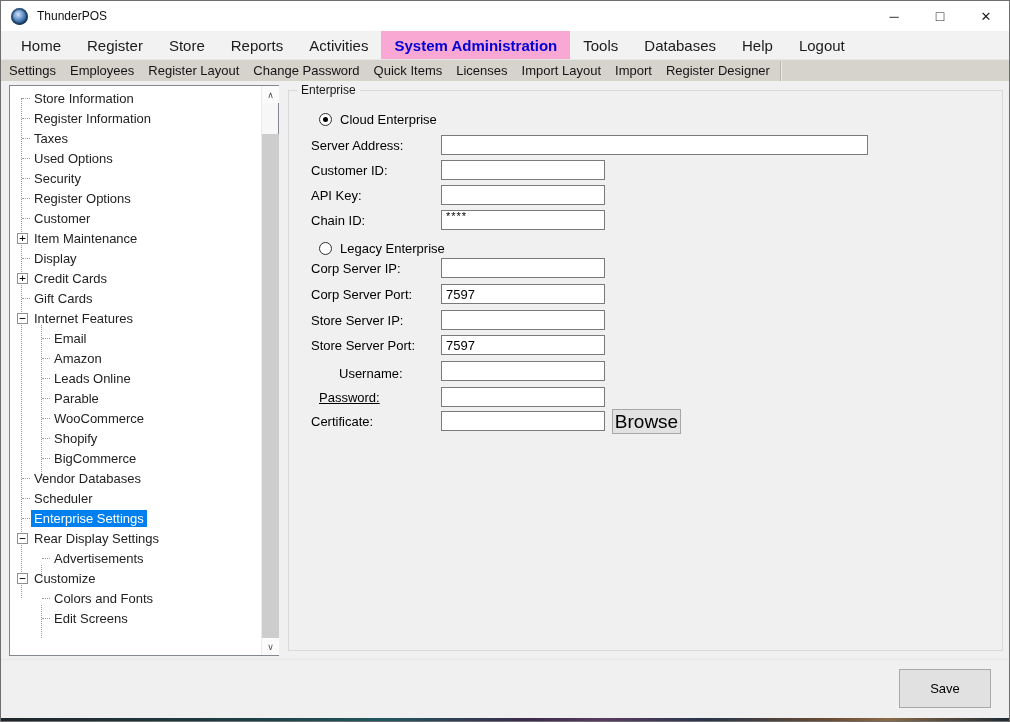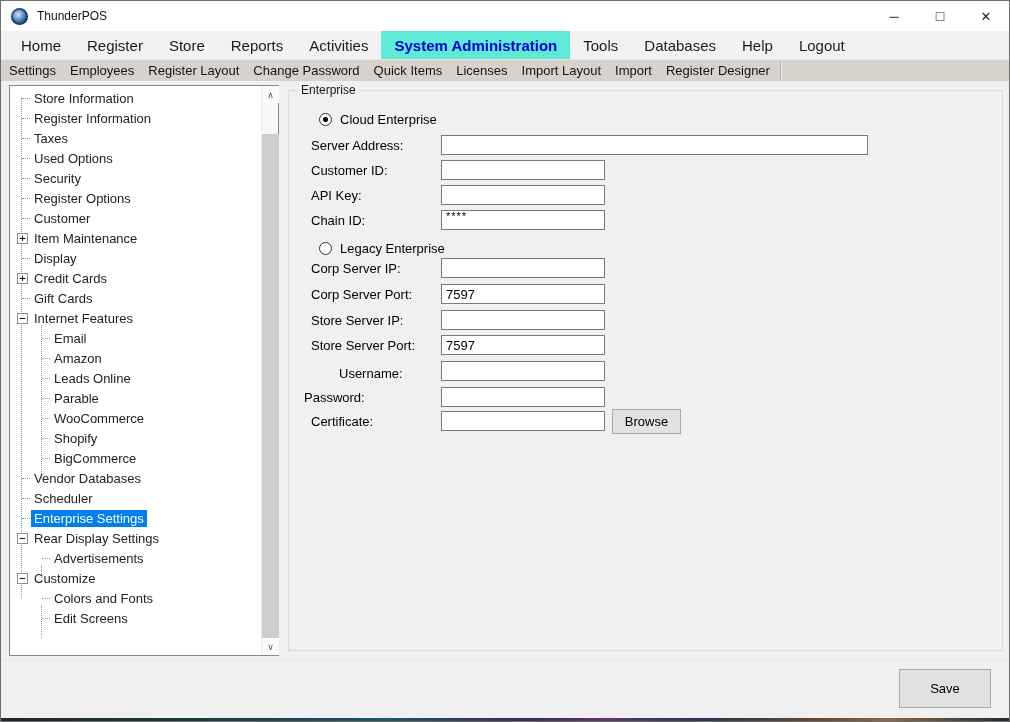--- a/index.html
+++ b/index.html
@@ -15,21 +15,21 @@
               box-shadow:inset 0 0 0 2px rgba(20,45,75,.55); flex:0 0 auto; }
   .titlebar .title { margin-left:9px; font-size:12px; color:#111; }
   .win-controls { margin-left:auto; display:flex; height:30px; }
   .wc { width:46px; height:30px; display:flex; align-items:center; justify-content:center;
         font-size:13px; color:#222; cursor:default; }
   .wc.max { font-size:14px; }
 
   
   .menubar { height:28px; background:#f2f2f2; display:flex; align-items:stretch; padding-left:7px; }
   .menu-item { display:flex; align-items:center; padding:0 13px; font-size:15px; color:#1b1b1b; cursor:default; }
-  .menu-item.active { background:#5eead4; color:#0000d6; font-weight:700; }
+  .menu-item.active { background:#f9a8d4; color:#0000d6; font-weight:700; }
 
   
   .toolbar { height:22px; background:#d6d2cc; display:flex; align-items:center; padding-left:1px;
              border-top:1px solid #e9e7e3; }
   .tool-item { padding:0 7px; font-size:13px; color:#151515; cursor:default; }
   .tb-sep { width:1px; height:20px; background:#b9b5af; box-shadow:1px 0 0 #ebe9e5; margin-left:3px; }
 
   
   .content { position:relative; height:540px; background:#f0f0f0; }
 
@@ -63,21 +63,21 @@
                  font-size:12px; color:#161616; }
   .radio { position:absolute; display:flex; align-items:center; gap:8px; font-size:13px; color:#000; }
   .rb { width:13px; height:13px; border:1px solid #2e2e2e; border-radius:50%; background:#fff;
         position:relative; flex:0 0 auto; }
   .rb.checked::after { content:""; position:absolute; inset:3px; background:#000; border-radius:50%; }
   .flabel { position:absolute; font-size:13px; color:#000; white-space:nowrap; }
   .finput { position:absolute; height:20px; border:1px solid #7a7a7a; background:#fff;
             font-family:"Liberation Sans", sans-serif; font-size:13px; padding:1px 4px; outline:none; }
   .finput.masked { font-size:11px; letter-spacing:1px; padding-bottom:9px; }
   .form-btn { position:absolute; background:#e2e2e2; border:1px solid #a7a7a7;
-              font-family:"Liberation Sans", sans-serif; font-size:13px; color:#000; cursor:default; }
+              font-family:"Liberation Sans", sans-serif; font-size:19px; color:#000; cursor:default; }
   .browse-btn { left:323px; top:318px; width:69px; height:25px; }
 
   
   .footer-line { position:absolute; left:0; right:0; top:578px; border-top:1px solid #e6e6e6; }
   .save-btn { position:absolute; left:898px; top:588px; width:92px; height:39px;
               background:#e1e1e1; border:1px solid #a9a9a9; font-family:"Liberation Sans", sans-serif;
               font-size:13px; color:#000; cursor:default; }
   .desktop-edge { position:absolute; left:0; right:0; bottom:0; height:3px;
      background:linear-gradient(90deg,#20262b 0%,#1c3f46 25%,#21565e 38%,#3c2a4d 52%,#5a3a62 60%,#27364a 70%,#6b4a33 82%,#8a6a45 88%,#1e2a35 100%); }
 </style>
@@ -272,21 +272,21 @@
           <span class="flabel" style="left: 22px; top: 170px;">Corp Server IP:</span>
           <input type="text" class="finput" value="" style="left: 152px; top: 167px; width: 164px;">
           <span class="flabel" style="left: 22px; top: 196px;">Corp Server Port:</span>
           <input type="text" class="finput" value="7597" style="left: 152px; top: 193px; width: 164px;">
           <span class="flabel" style="left: 22px; top: 222px;">Store Server IP:</span>
           <input type="text" class="finput" value="" style="left: 152px; top: 219px; width: 164px;">
           <span class="flabel" style="left: 22px; top: 247px;">Store Server Port:</span>
           <input type="text" class="finput" value="7597" style="left: 152px; top: 244px; width: 164px;">
           <span class="flabel" style="left: 22px; top: 275px; margin-left: 28px;">Username:</span>
           <input type="text" class="finput" value="" style="left: 152px; top: 270px; width: 164px;">
-          <span class="flabel" style="left: 15px; top: 299px;">Password:</span>
+          <span class="flabel" style="left: 30px; top: 299px; text-decoration: underline;">Password:</span>
           <input type="text" class="finput" value="" style="left: 152px; top: 296px; width: 164px;">
           <span class="flabel" style="left: 22px; top: 323px;">Certificate:</span>
           <input type="text" class="finput" value="" style="left: 152px; top: 320px; width: 164px;">
         </div>
 
       <button class="form-btn browse-btn">Browse</button>
     </div>
 
     <div class="footer-line"></div>
     <button class="save-btn">Save</button>

